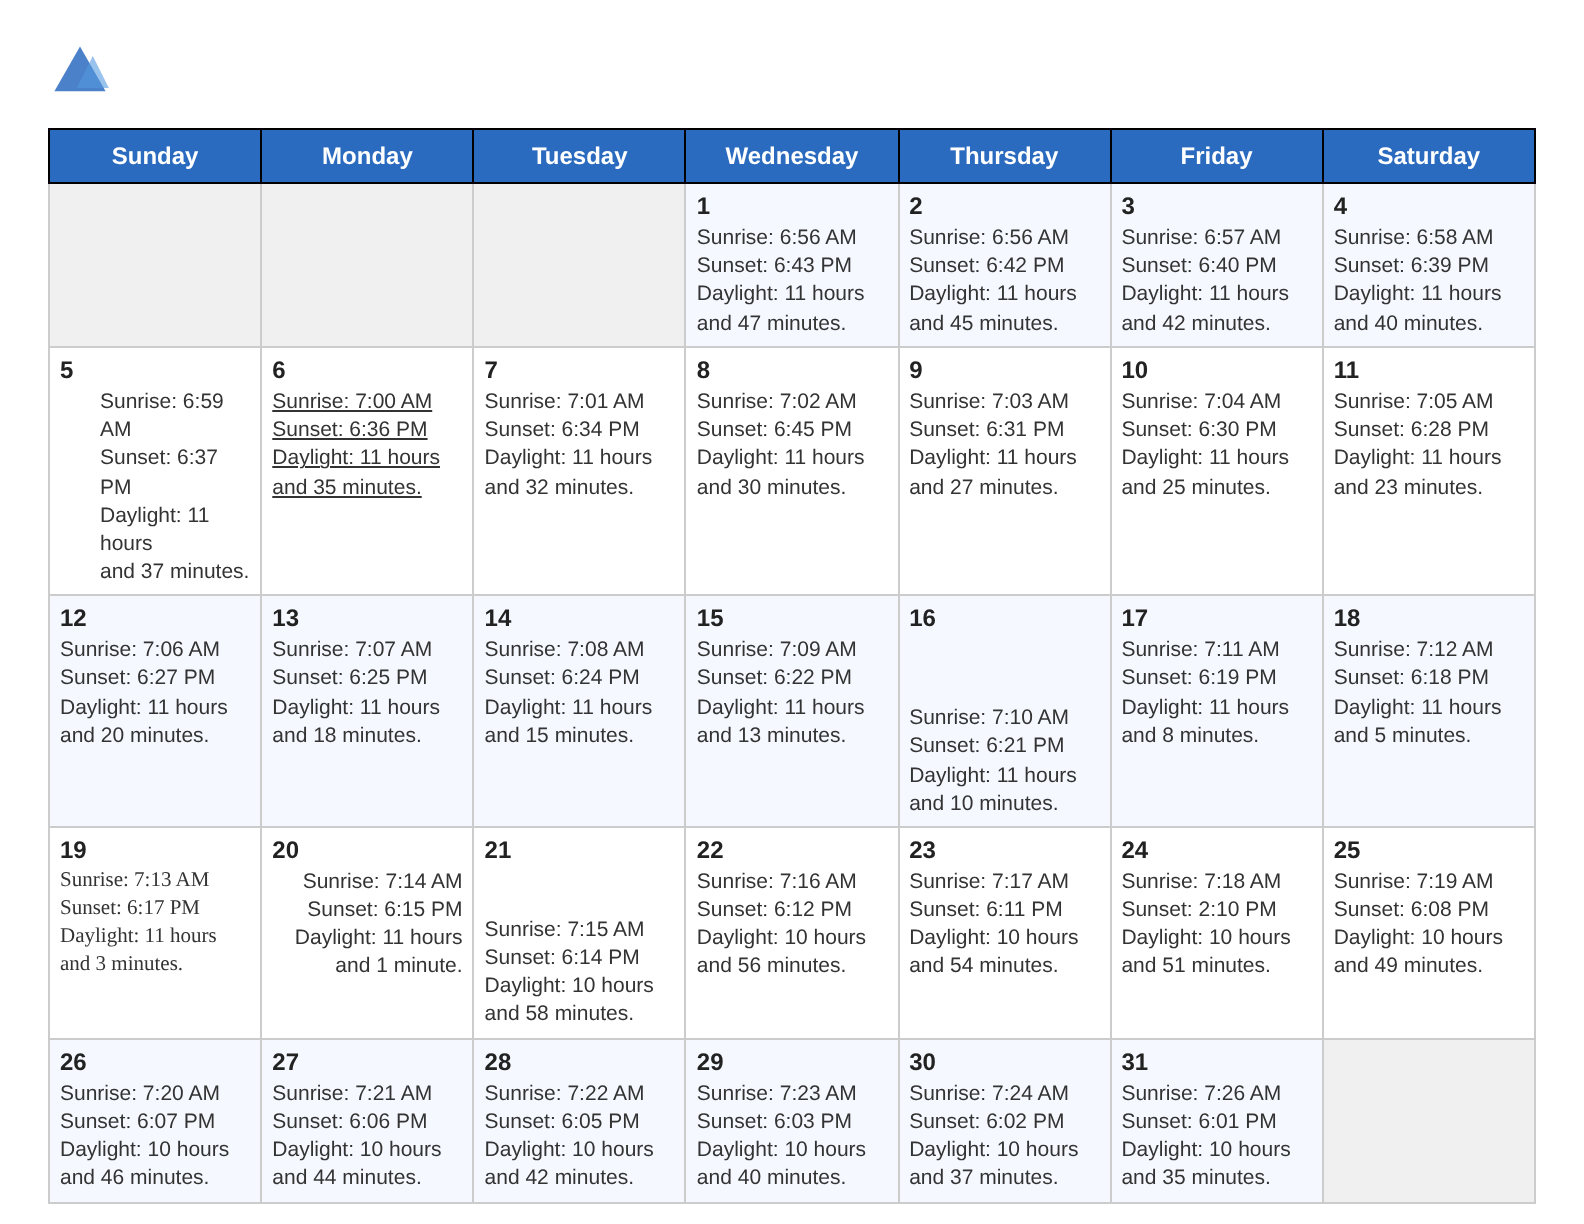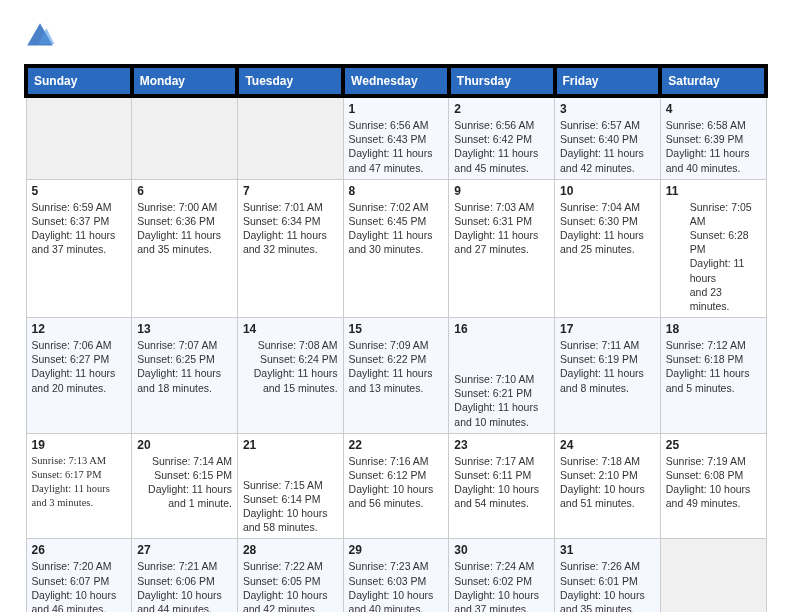--- a/index.html
+++ b/index.html
@@ -53,25 +53,25 @@
       color: #444;
     }
     table {
       width: 100%;
       border-collapse: collapse;
       font-size: 11px;
     }
     thead th {
       background: #2a6bbf;
       color: #fff;
-      text-align: left;
+      text-align: center;
       padding: 6px 6px;
       font-size: 12px;
       font-weight: bold;
-      border: 4px solid #000000;
+      border: 1px solid #000000;
     }
     tbody td {
       border: 1px solid #ccc;
       vertical-align: top;
       padding: 4px 5px;
       width: calc(100% / 7);
       height: 82px;
       background: #fff;
     }
     tbody tr:nth-child(odd) td {
@@ -158,28 +158,28 @@
           <span class="day-number">4</span>
           <div class="day-info" style="white-space: pre-line;">Sunrise: 6:58 AM
 Sunset: 6:39 PM
 Daylight: 11 hours
 and 40 minutes.</div>
         </td>
       </tr>
       <tr>
         <td>
           <span class="day-number">5</span>
-          <div class="day-info" style="white-space: pre-line;">Sunrise: 6:59 AM
+          <div class="day-info" style="white-space: pre-line; margin-left: 20px;">Sunrise: 6:59 AM
 Sunset: 6:37 PM
 Daylight: 11 hours
 and 37 minutes.</div>
         </td>
         <td>
           <span class="day-number">6</span>
-          <div class="day-info" style="white-space: pre-line;">Sunrise: 7:00 AM
+          <div class="day-info" style="white-space: pre-line; text-decoration: underline;">Sunrise: 7:00 AM
 Sunset: 6:36 PM
 Daylight: 11 hours
 and 35 minutes.</div>
         </td>
         <td>
           <span class="day-number">7</span>
           <div class="day-info" style="white-space: pre-line;">Sunrise: 7:01 AM
 Sunset: 6:34 PM
 Daylight: 11 hours
 and 32 minutes.</div>
@@ -200,21 +200,21 @@
         </td>
         <td>
           <span class="day-number">10</span>
           <div class="day-info" style="white-space: pre-line;">Sunrise: 7:04 AM
 Sunset: 6:30 PM
 Daylight: 11 hours
 and 25 minutes.</div>
         </td>
         <td>
           <span class="day-number">11</span>
-          <div class="day-info" style="white-space: pre-line; margin-left: 24px;">Sunrise: 7:05 AM
+          <div class="day-info" style="white-space: pre-line;">Sunrise: 7:05 AM
 Sunset: 6:28 PM
 Daylight: 11 hours
 and 23 minutes.</div>
         </td>
       </tr>
       <tr>
         <td>
           <span class="day-number">12</span>
           <div class="day-info" style="white-space: pre-line;">Sunrise: 7:06 AM
 Sunset: 6:27 PM
@@ -223,21 +223,21 @@
         </td>
         <td>
           <span class="day-number">13</span>
           <div class="day-info" style="white-space: pre-line;">Sunrise: 7:07 AM
 Sunset: 6:25 PM
 Daylight: 11 hours
 and 18 minutes.</div>
         </td>
         <td>
           <span class="day-number">14</span>
-          <div class="day-info" style="white-space: pre-line; text-align: right;">Sunrise: 7:08 AM
+          <div class="day-info" style="white-space: pre-line;">Sunrise: 7:08 AM
 Sunset: 6:24 PM
 Daylight: 11 hours
 and 15 minutes.</div>
         </td>
         <td>
           <span class="day-number">15</span>
           <div class="day-info" style="white-space: pre-line;">Sunrise: 7:09 AM
 Sunset: 6:22 PM
 Daylight: 11 hours
 and 13 minutes.</div>

